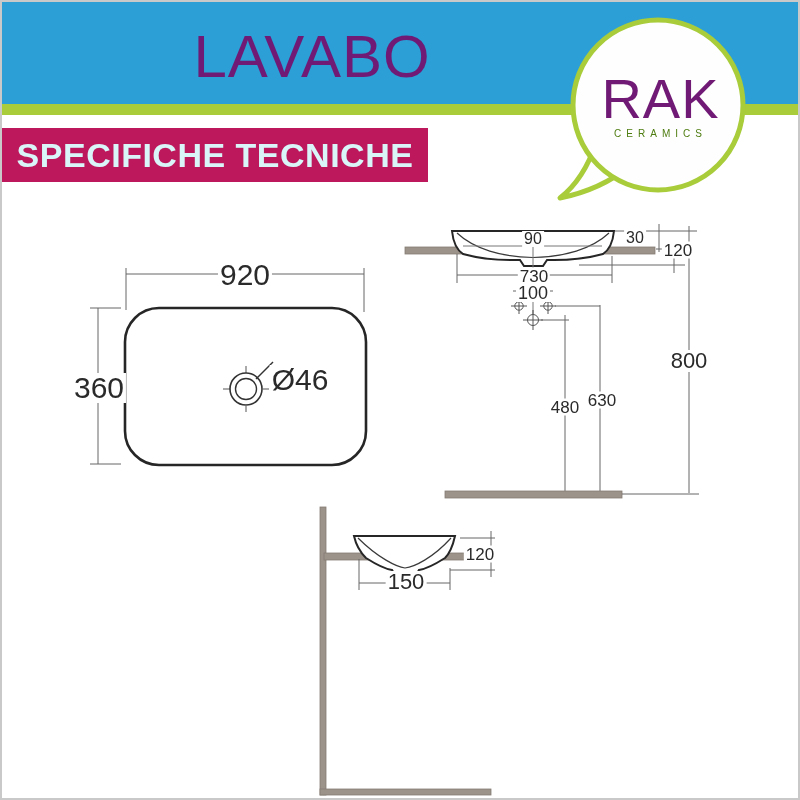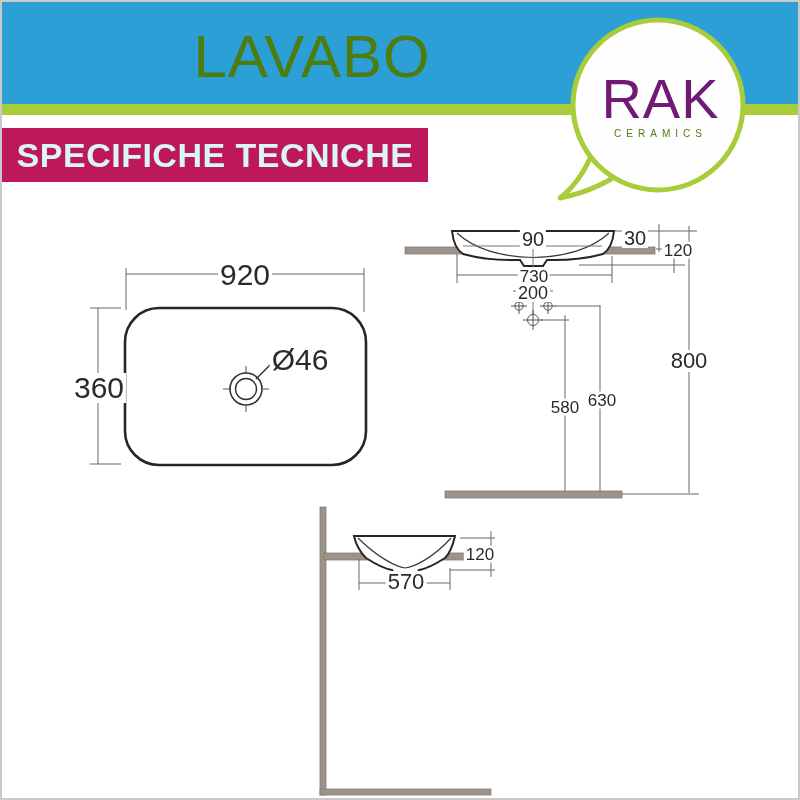--- a/index.html
+++ b/index.html
@@ -5,21 +5,21 @@
   html,body{margin:0;padding:0;background:#fff;}
   .page{
     position:relative;width:800px;height:800px;box-sizing:border-box;
     background:#fff;border:2px solid #c9c9c9;overflow:hidden;
     font-family:"Liberation Sans",sans-serif;
   }
   
   .band-blue{position:absolute;left:0;top:0;width:796px;height:102px;background:#2b9fd6;}
   .title{
     position:absolute;left:55px;top:20px;width:510px;text-align:center;
-    font-size:60px;font-weight:400;letter-spacing:1px;color:#4d7c0f;
+    font-size:60px;font-weight:400;letter-spacing:1px;color:#701a75;
   }
   .band-green{position:absolute;left:0;top:102px;width:796px;height:11px;background:#a8cc3a;}
   .spec-box{
     position:absolute;left:0;top:126px;width:426px;height:54px;background:#be185d;
     display:flex;align-items:center;justify-content:center;
   }
   .spec-box span{font-size:34px;font-weight:bold;letter-spacing:.5px;color:#d9f5f8;}
   .bubble{position:absolute;left:552px;top:6px;width:200px;height:195px;}
   .brand{
     position:absolute;left:586px;top:64px;width:145px;text-align:center;
@@ -29,21 +29,21 @@
     position:absolute;left:586px;top:126px;width:145px;text-align:center;
     font-size:10px;font-weight:500;letter-spacing:5px;color:#4d7c0f;
   }
   
   .drawing{position:absolute;left:0;top:0;width:796px;height:796px;}
   .dim{
     position:absolute;transform:translate(-50%,-50%);
     background:#fff;color:#2a2a2a;line-height:1;padding:0 2px;white-space:nowrap;
   }
   .fs30{font-size:30px;} .fs22{font-size:22px;} .fs21{font-size:17px;}
-  .fs20{font-size:20px;} .fs18{font-size:18px;}
+  .fs20{font-size:16px;} .fs18{font-size:18px;}
 </style>
 </head>
 <body>
 
 <div class="page">
 
   <div class="band-blue"></div>
   <div class="title">LAVABO</div>
   <div class="band-green"></div>
   <div class="spec-box">
@@ -135,27 +135,27 @@
 
         <line x1="458" y1="536" x2="493" y2="536"></line>
         <line x1="448" y1="568" x2="493" y2="568"></line>
         <line x1="489" y1="529" x2="489" y2="575"></line>
       </g>
     </g>
   </svg>
 
   <div class="dim fs30" style="left:243px;top:273px">920</div>
   <div class="dim fs30" style="left:97px;top:386px">360</div>
-  <div class="dim fs30" style="left:298px;top:358px">Ø46</div>
+  <div class="dim fs30" style="left:298px;top:378px">Ø46</div>
 
   <div class="dim fs20" style="left:531px;top:237px">90</div>
   <div class="dim fs20" style="left:633px;top:236px">30</div>
   <div class="dim fs21" style="left:676px;top:248px">120</div>
   <div class="dim fs21" style="left:532px;top:274px">730</div>
-  <div class="dim fs18" style="left:531px;top:291px">200</div>
+  <div class="dim fs18" style="left:531px;top:291px">100</div>
   <div class="dim fs22" style="left:687px;top:359px">800</div>
-  <div class="dim fs21" style="left:563px;top:405px">580</div>
+  <div class="dim fs21" style="left:563px;top:405px">480</div>
   <div class="dim fs21" style="left:600px;top:398px">630</div>
 
   <div class="dim fs21" style="left:478px;top:552px">120</div>
-  <div class="dim fs22" style="left:404px;top:580px">570</div>
+  <div class="dim fs22" style="left:404px;top:580px">150</div>
 
 </div>
 
 </body></html>

